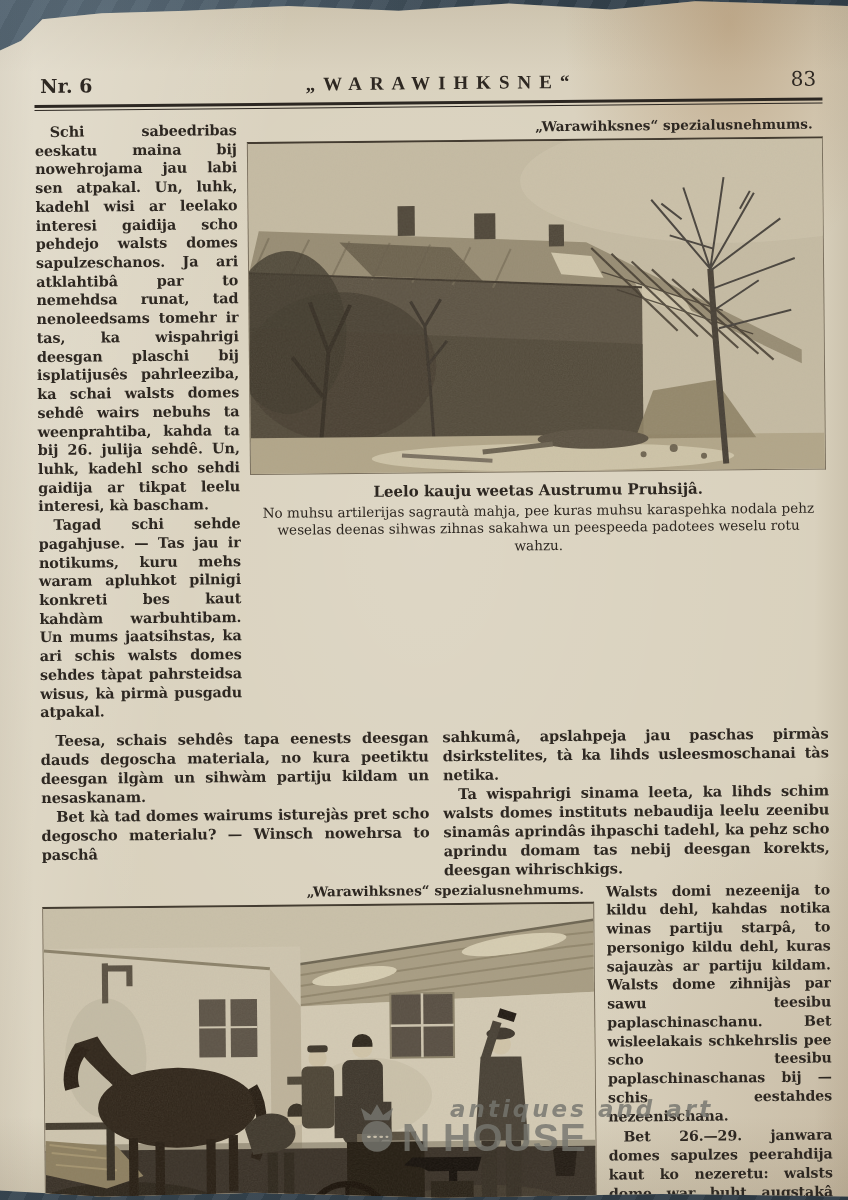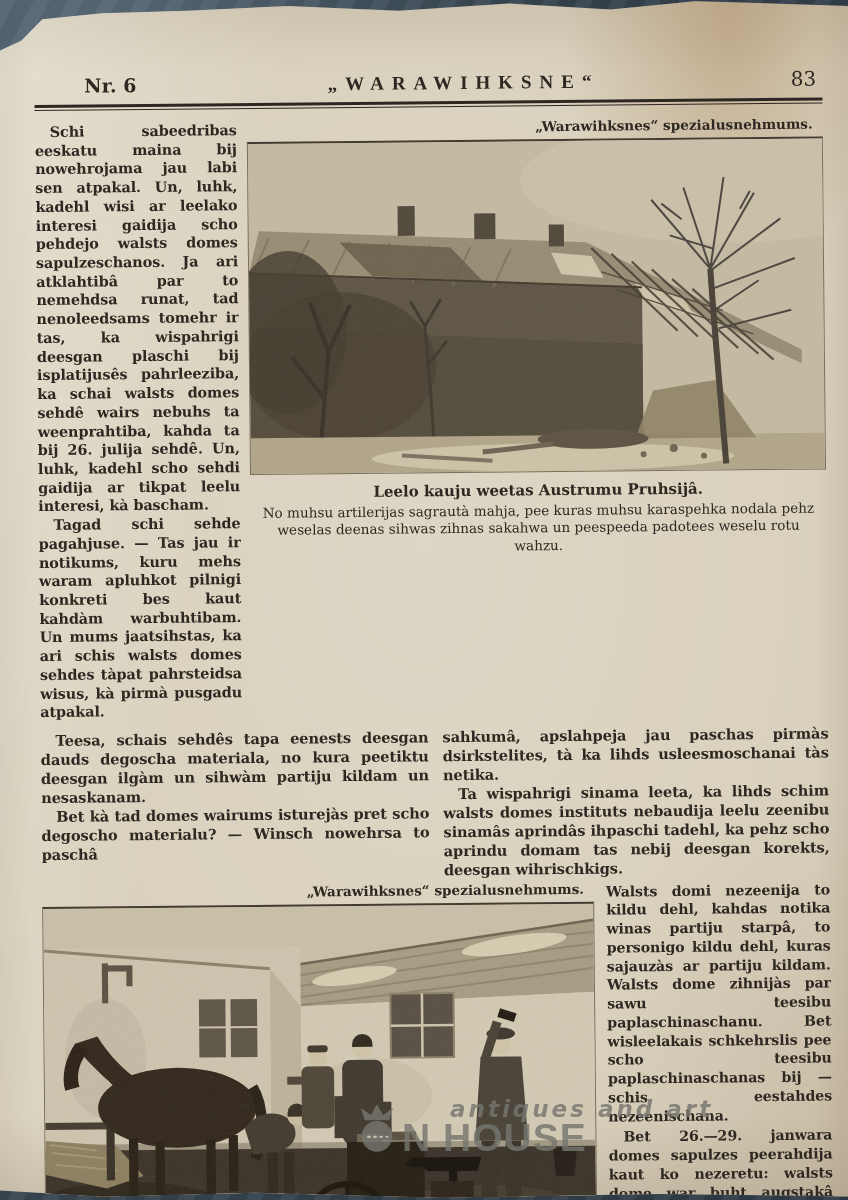--- a/index.html
+++ b/index.html
@@ -23,21 +23,21 @@
       #d9d1bd;
     clip-path:polygon(0% 4.2%, 2.5% 3.4%, 5% 1.6%, 12% 1.1%, 22% 0.9%, 34% 0.5%, 47% 0.9%, 60% 0.3%, 72% 0.8%, 82% 0.1%, 100% 0.5%, 100% 99.7%, 78% 99.5%, 52% 99.8%, 30% 99.4%, 12% 99.7%, 0% 99.2%);
   }
   .content{
     position:absolute;left:34px;right:26px;top:54px;
     transform:rotate(-0.55deg);transform-origin:420px 0;
     color:#2e2822;
   }
   
   .masthead{display:flex;align-items:baseline;padding:0 6px;}
-  .issue{font-size:19px;font-weight:bold;margin-left:44px;}
+  .issue{font-size:19px;font-weight:bold;}
   .title{flex:1;text-align:center;font-size:19px;font-weight:bold;letter-spacing:0.42em;font-family:"Liberation Serif",serif;}
   .pagenum{font-size:20px;margin-top:16px;}
   .rule{margin-top:7px;height:2px;border-top:3px solid #2c2722;border-bottom:1px solid #2c2722;}
   
   p{margin:0;text-indent:15px;text-align:justify;font-weight:700;letter-spacing:-0.1px;}
   .row1{display:grid;grid-template-columns:202px 1fr;column-gap:10px;margin-top:12px;}
   .col-left{font-size:14.4px;line-height:1.30;}
   .credit{text-align:right;font-size:13.6px;font-weight:700;margin:0 10px 5px 0;}
   .photo-frame{border:1px solid rgba(62,52,40,0.55);border-top:2px solid rgba(45,38,30,0.85);background:#c6bca4;}
   .photo-frame svg{display:block;width:100%;}

